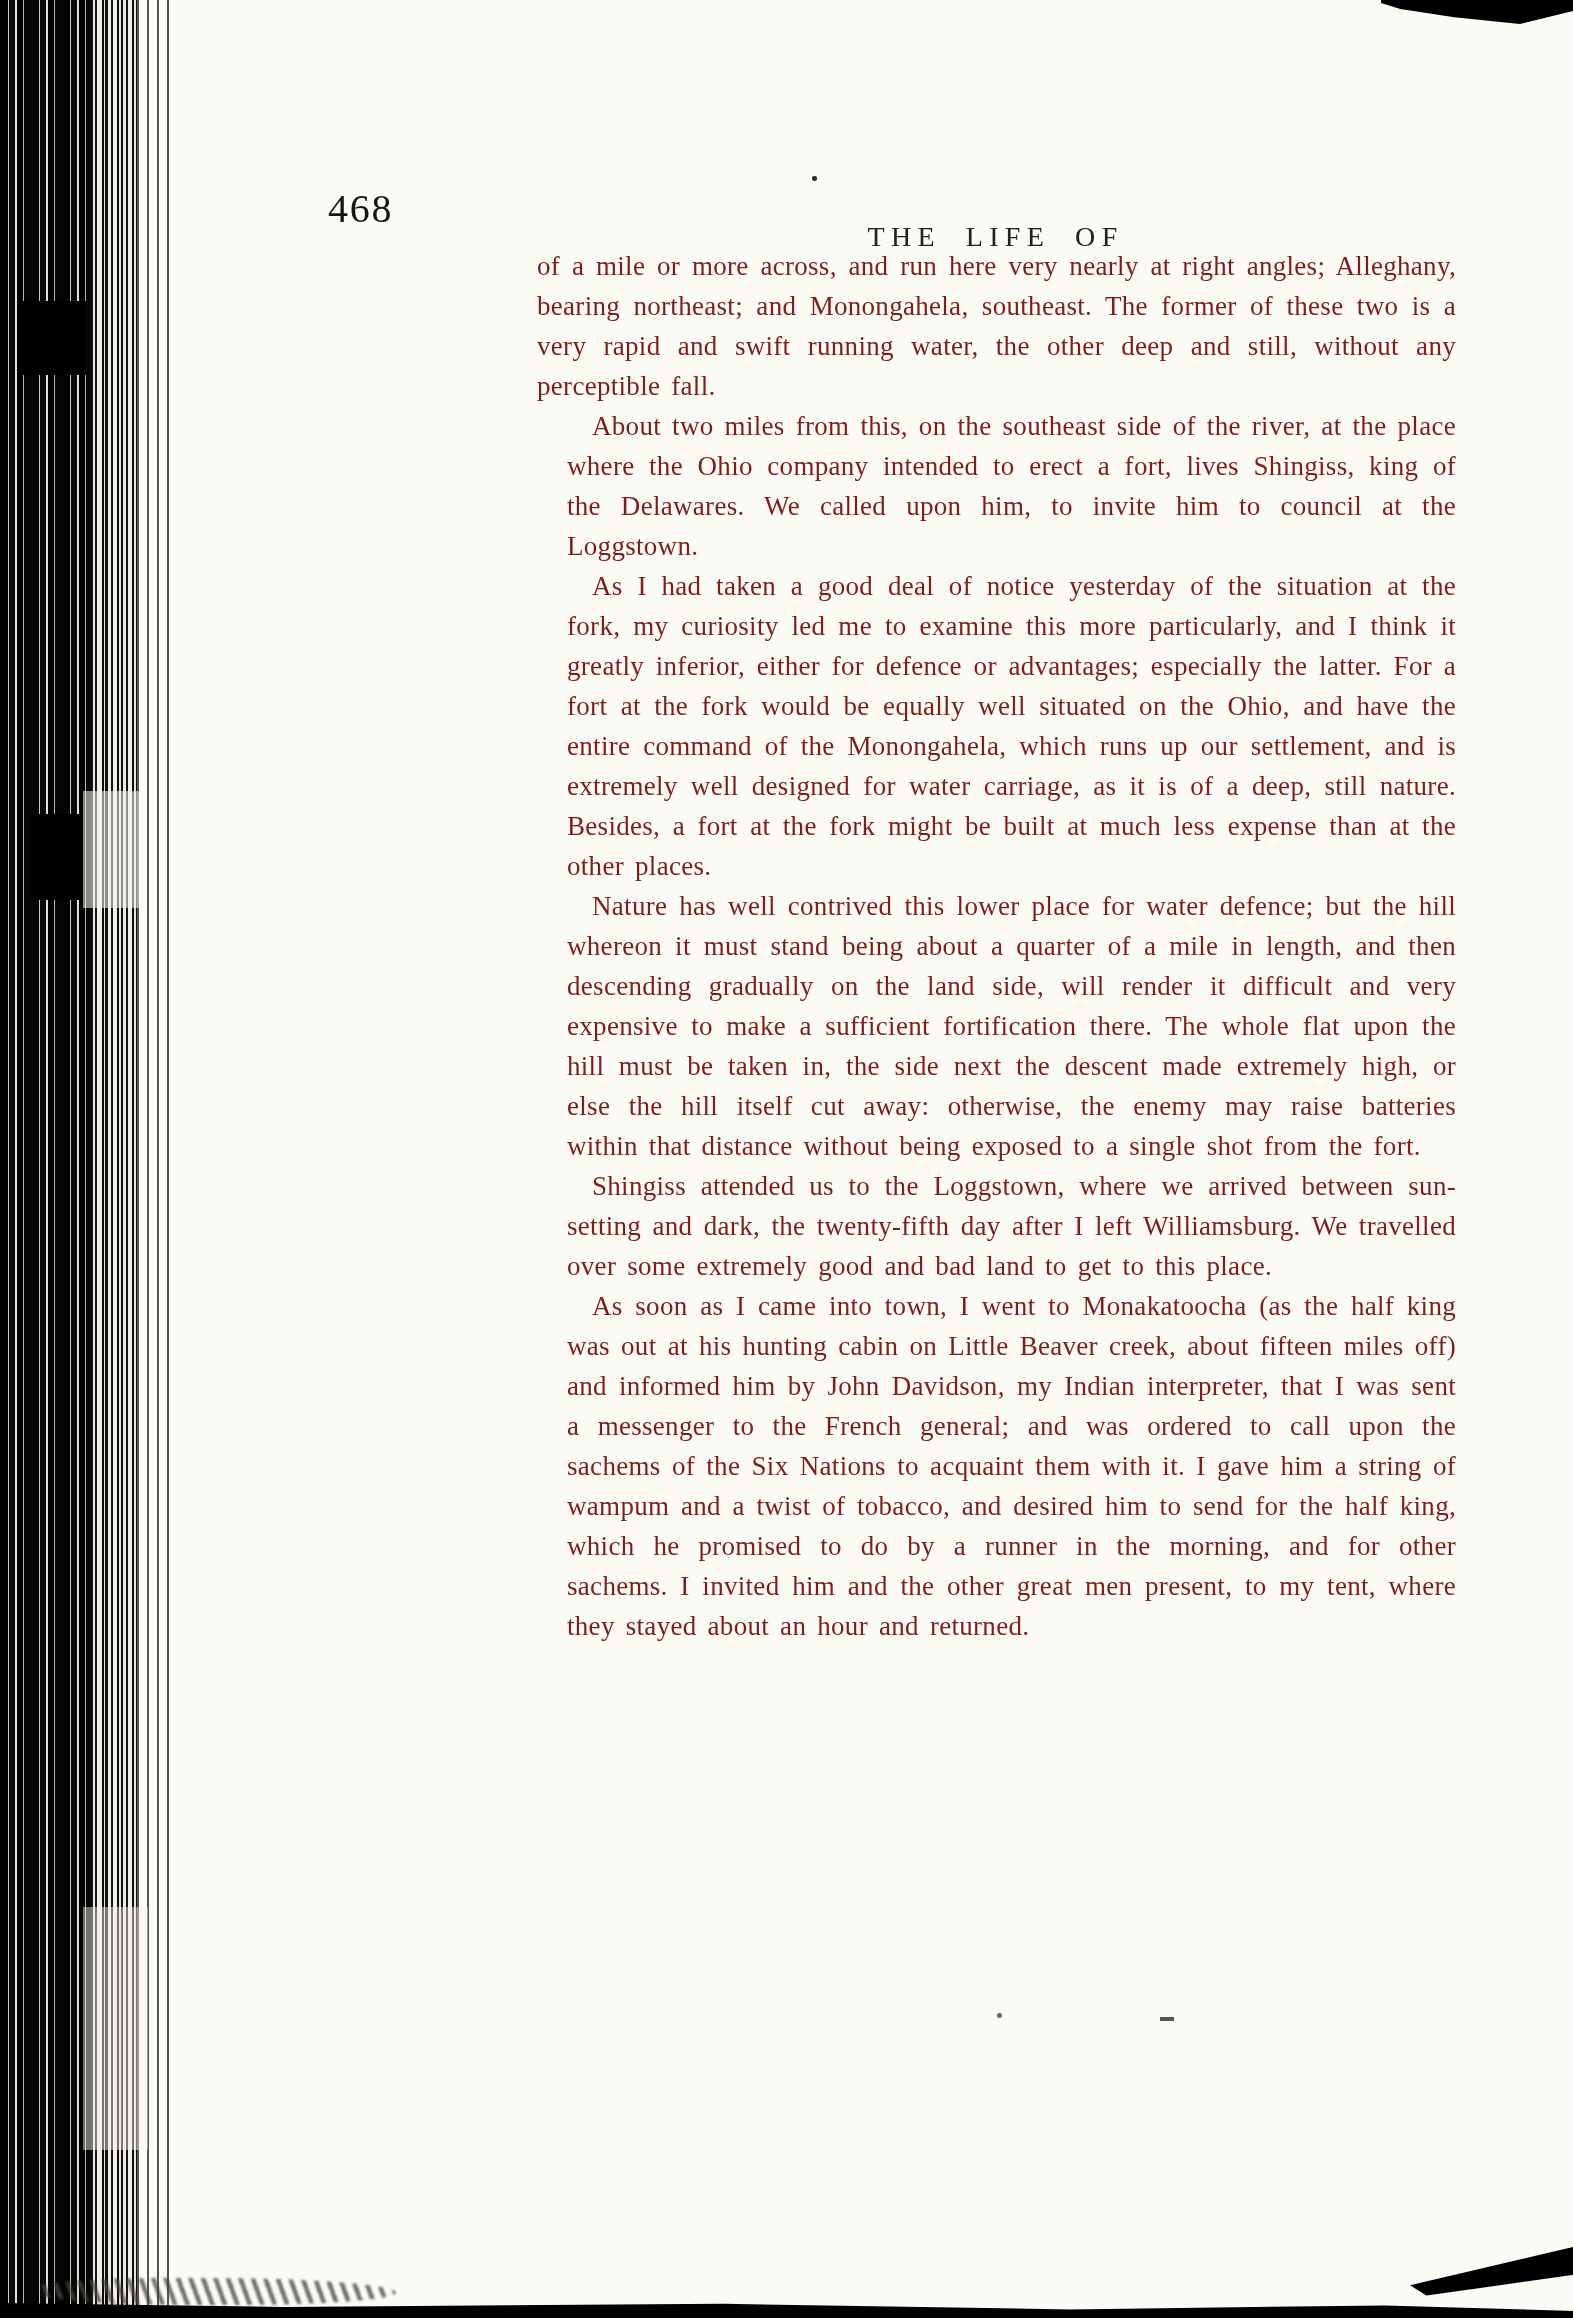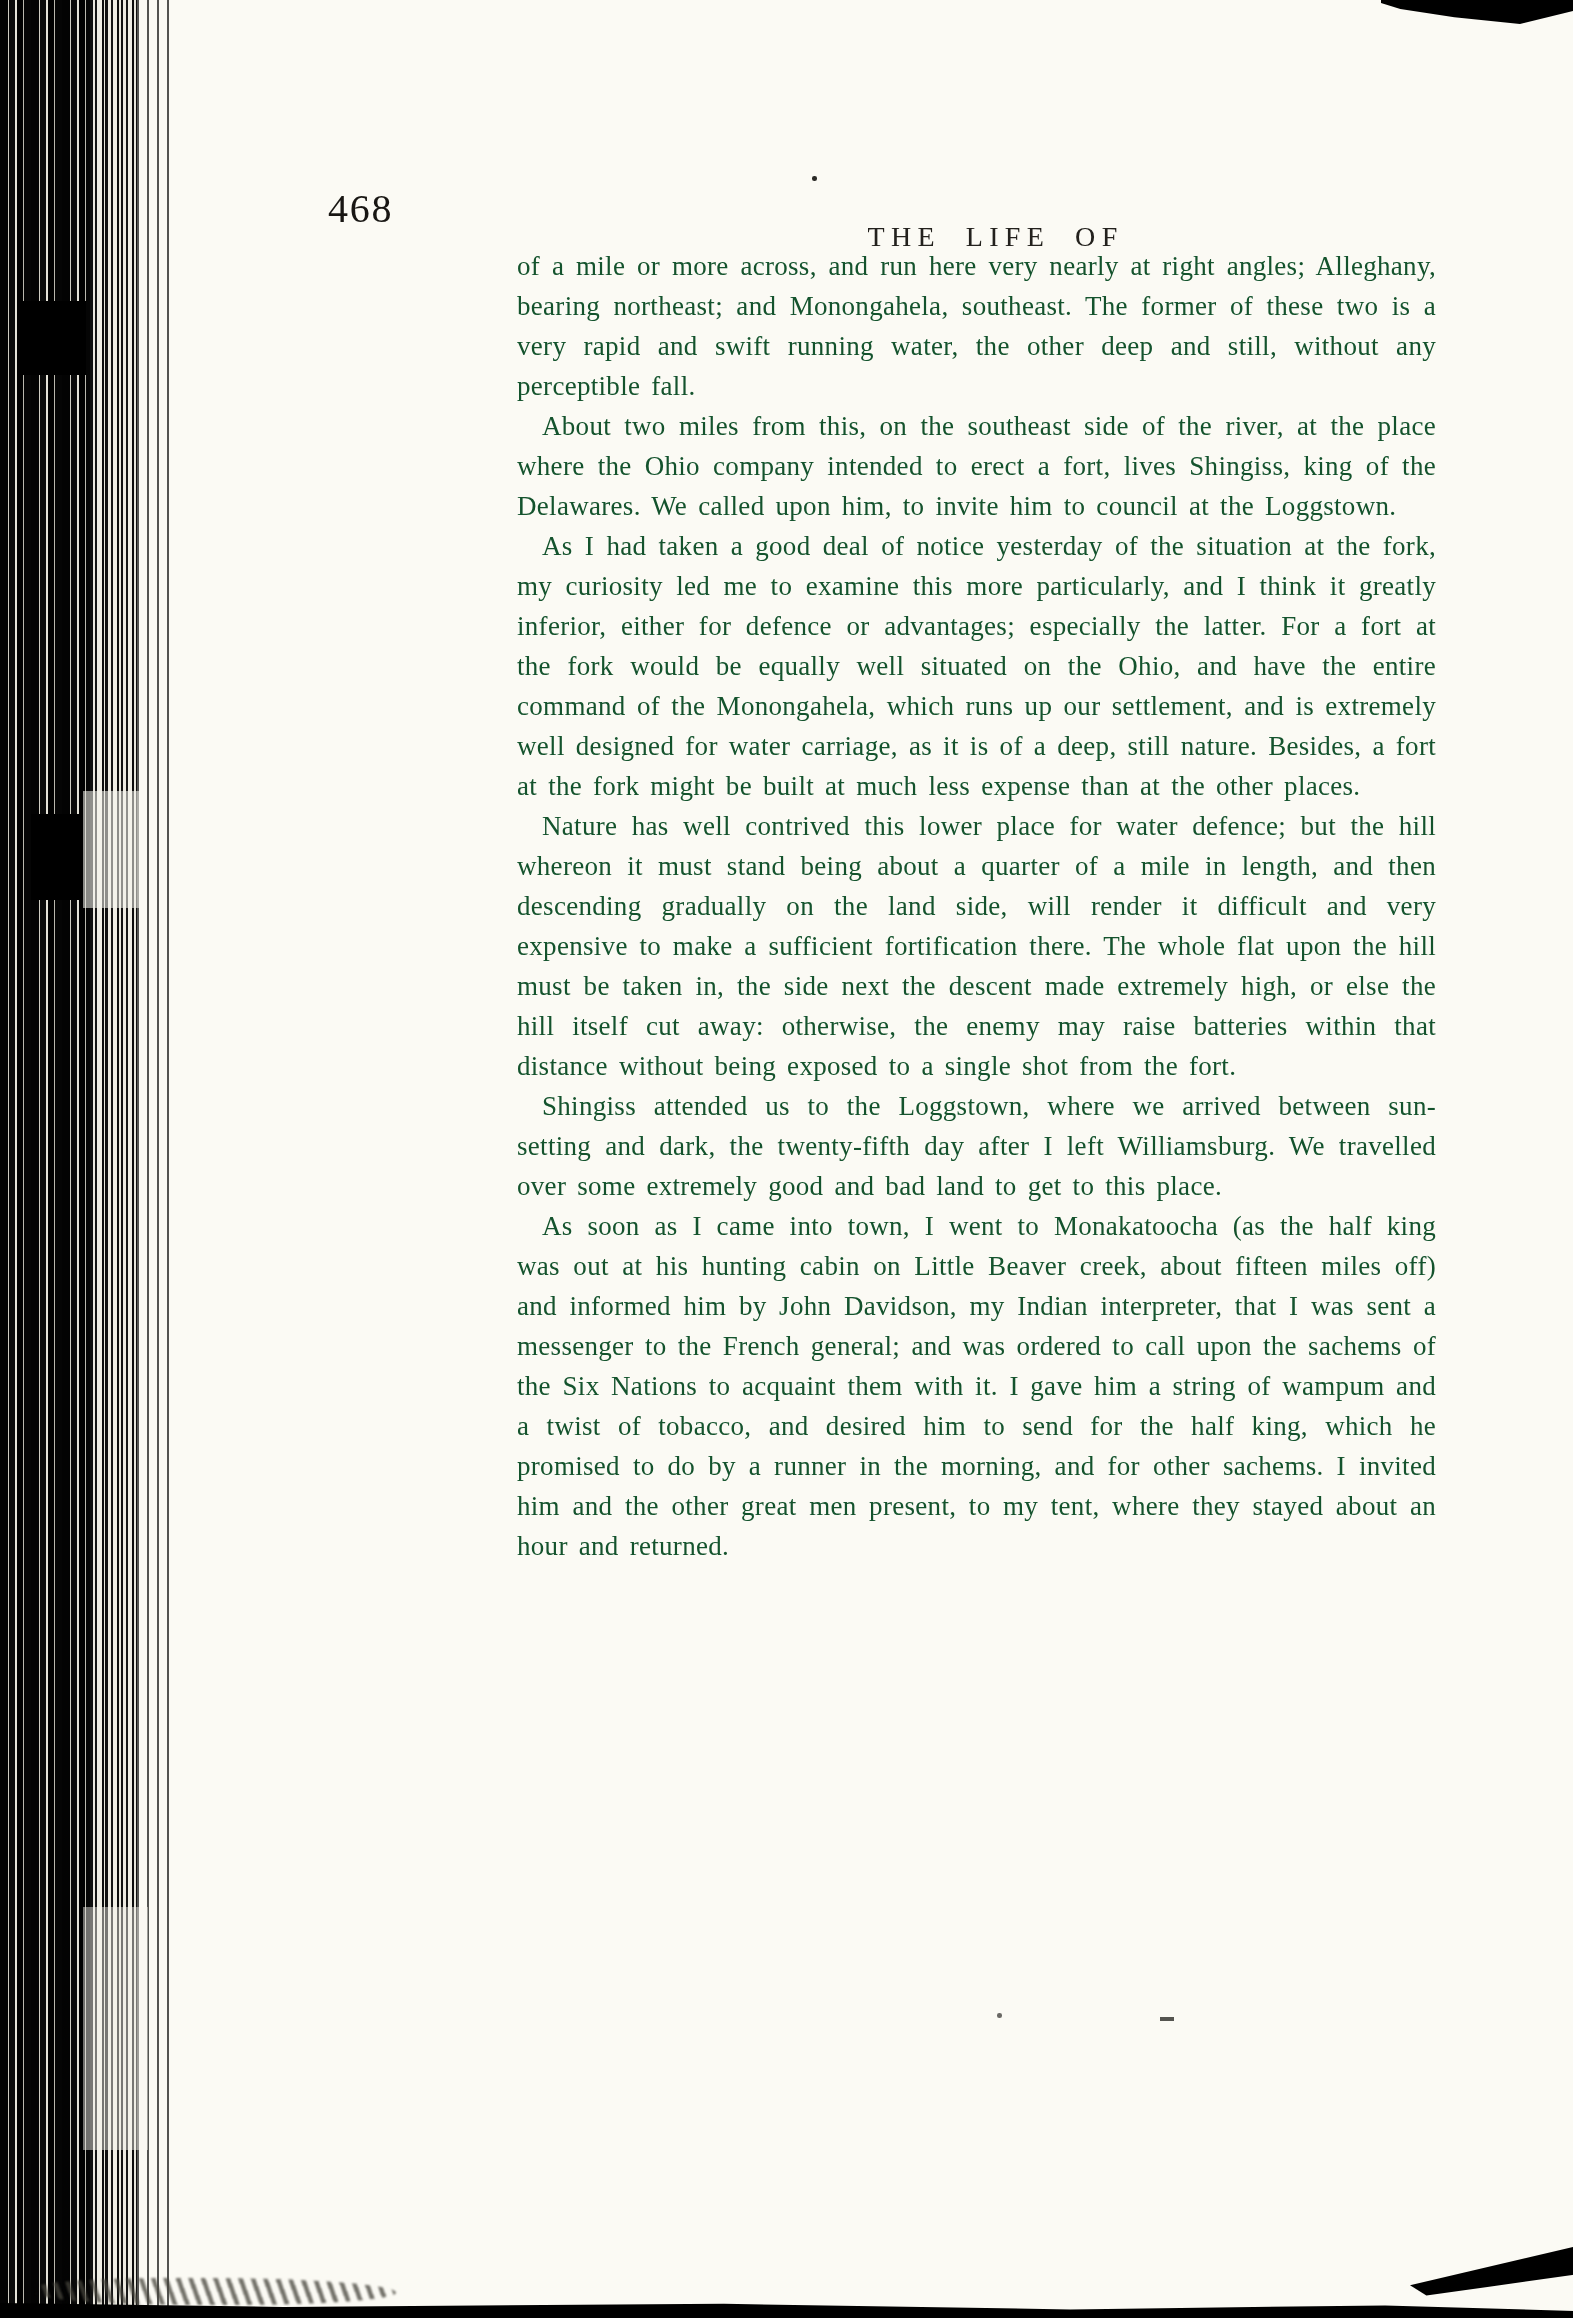--- a/index.html
+++ b/index.html
@@ -85,28 +85,28 @@
   .page-number {
     position: absolute; left: 328px; top: 185px;
     font-size: 40px; letter-spacing: 1.8px; color: #181613;
   }
   .running-header {
     position: absolute; left: 537px; top: 201px; width: 917px;
     text-align: center; font-size: 28px;
     letter-spacing: 6.3px; word-spacing: 11.7px; color: #23211d; margin-top: 20px;
   }
   .text-block {
-    position: absolute; left: 517px; top: 246px; width: 919px;
+    position: absolute; left: 537px; top: 246px; width: 919px;
     font-size: 27px; line-height: 40px;
     text-align: justify; text-justify: inter-word;
     word-spacing: 4px; letter-spacing: 0.3px;
-    color: #14532d;
+    color: #7f1d1d;
   }
   .text-block p { margin: 0; }
-  .text-block p.indent { text-indent: 25px; }
+  .text-block p.indent { text-indent: 25px; margin-left: 30px; }
 </style>
 </head>
 <body>
 
 <div class="scan-page">
 
   <div class="binding">
     <div class="b1"></div>
     <div class="b2"></div>
     <div class="b3"></div>

